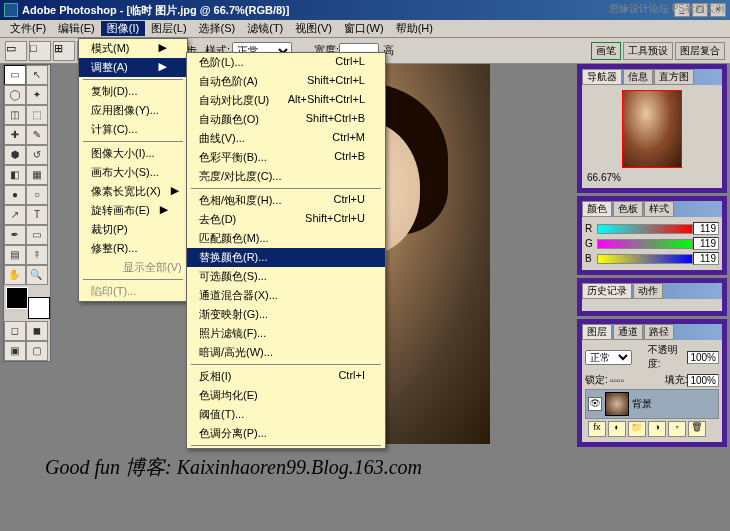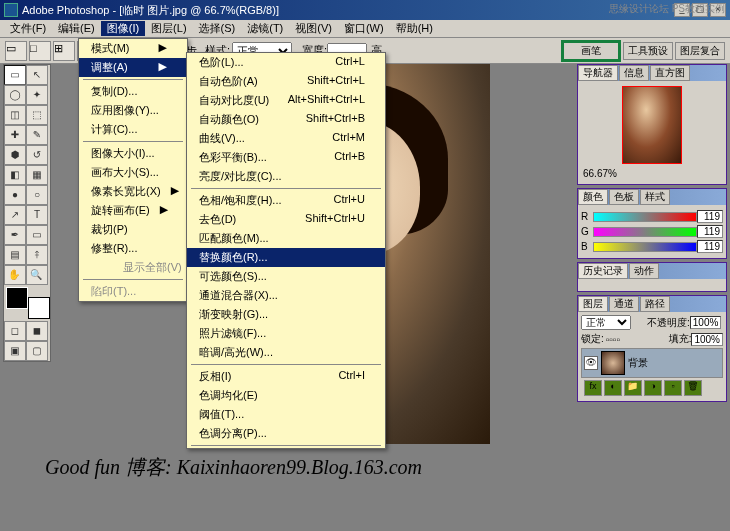--- a/index.html
+++ b/index.html
@@ -1,20 +1,20 @@
 <!DOCTYPE html>
 <html><head>
 <meta charset="utf-8">
 <style>
 * { margin:0; padding:0; box-sizing:border-box; font-family:"Microsoft YaHei",SimSun,sans-serif; }
 body { width:730px; height:531px; background:#000; overflow:hidden; position:relative; }
 .app { width:730px; height:531px; background:#d4d0c8; position:relative; }
 .titlebar { height:20px; background:linear-gradient(to right,#0a246a,#3a6ea5); color:#fff; display:flex; align-items:center; padding:0 4px; font-size:11px; }
 .titlebar .icon { width:14px; height:14px; background:#1a5490; margin-right:4px; border:1px solid #4a8; }
-.titlebar .title { flex:1; }
+.titlebar .title { flex:1;font-weight:bold; }
 .titlebar .wbtn { width:16px; height:14px; background:#d4d0c8; border:1px solid #888; margin-left:2px; font-size:9px; text-align:center; line-height:10px; color:#000; }
 .menubar { height:18px; background:#d4d0c8; display:flex; align-items:center; font-size:11px; padding:0 4px; border-bottom:1px solid #888; }
 .menubar span { padding:0 6px; cursor:default; }
 .menubar span.active { background:#0a246a; color:#fff; }
 .toolbar { height:26px; background:#d4d0c8; border-bottom:1px solid #888; display:flex; align-items:center; padding:0 4px; font-size:11px; }
 .toolbar .tbtn { width:22px; height:20px; border:1px solid #888; background:#e8e4dc; margin:0 1px; }
 .toolbar .chk { margin:0 4px; }
 .toolbar select { font-size:11px; height:18px; width:60px; margin:0 2px; }
 .workarea { position:absolute; top:64px; left:0; right:0; bottom:0; background:#808080; }
 .toolbox { position:absolute; left:3px; top:0; width:48px; background:#d4d0c8; border:1px solid #666; }
@@ -23,21 +23,21 @@
 .toolbox .tool.sel { background:#fff; border:1px inset #666; }
 .toolbox .swatch { width:44px; height:32px; position:relative; margin:2px; }
 .toolbox .swatch .fg { width:22px; height:22px; background:#000; border:1px solid #fff; position:absolute; top:0; left:0; }
 .toolbox .swatch .bg { width:22px; height:22px; background:#fff; border:1px solid #000; position:absolute; bottom:0; right:0; }
 .canvas { position:absolute; left:210px; top:0; width:280px; height:380px; background:#3a2a1a; }
 .portrait { width:100%; height:100%; background:radial-gradient(ellipse at 40% 30%,#e8c8a0 0%,#d4a878 15%,#8a6a4a 40%,#4a3a2a 70%,#2a1a0a 100%); position:relative; }
 .portrait .face { position:absolute; left:35%; top:15%; width:40%; height:35%; background:radial-gradient(ellipse,#f0d8b8,#d8b898); border-radius:50% 50% 45% 45%; }
 .portrait .hair { position:absolute; left:25%; top:5%; width:60%; height:40%; background:#1a0a00; border-radius:50% 50% 30% 30%; }
 .portrait .boy { position:absolute; bottom:10px; left:10px; color:#fff; font-size:14px; font-weight:bold; font-style:italic; }
 .panels { position:absolute; right:3px; top:0; width:150px; }
-.panel { background:#d4d0c8; border:1px solid #4c1d95; margin-bottom:3px; }
+.panel { background:#d4d0c8; border:5px solid #4c1d95; margin-bottom:3px; }
 .panel .phdr { height:16px; background:linear-gradient(to right,#6a8ab8,#8aaad8); display:flex; font-size:10px; }
 .panel .ptab { padding:0 4px; background:#d4d0c8; border:1px solid #888; margin-right:1px; line-height:14px; }
 .panel .ptab.act { background:#e8e4dc; }
 .panel .pbody { padding:3px; font-size:10px; }
 .nav-thumb { width:60px; height:78px; margin:2px auto; background:radial-gradient(ellipse at 40% 30%,#e8c8a0,#8a4a2a,#3a1a0a); border:1px solid #f00; }
 .slider-row { display:flex; align-items:center; margin:2px 0; }
 .slider-row .lbl { width:12px; font-size:10px; }
 .slider-row .bar { flex:1; height:10px; border:1px solid #888; position:relative; }
 .slider-row .val { width:26px; font-size:10px; text-align:right; border:1px inset #888; background:#fff; padding:0 2px; }
 .bar.r { background:linear-gradient(to right,#0ff,#f00); }
@@ -50,21 +50,21 @@
 .dropdown .item { padding:2px 20px 2px 12px; display:flex; justify-content:space-between; white-space:nowrap; }
 .dropdown .item.hl { background:#0a246a; color:#fff; }
 .dropdown .item .arrow { margin-left:10px; }
 .dropdown .sep { height:1px; background:#888; margin:2px 4px; }
 .dd1 { left:78px; top:38px; width:110px; }
 .dd2 { left:186px; top:52px; width:200px; }
 .watermark { position:absolute; left:45px; bottom:50px; font-family:"Brush Script MT",cursive; font-size:20px; font-style:italic; color:#000; z-index:50; }
 .watermark2 { position:absolute; right:5px; top:2px; font-size:10px; color:#888; z-index:200; }
 .pct { font-size:10px; padding:2px; }
 .small-tools { display:flex; padding:2px; }
-.small-tools .st { width:18px; height:16px; border:1px solid #888; background:#4d7c0f; margin:0 1px; font-size:9px; text-align:center; }
+.small-tools .st { width:18px; height:16px; border:1px solid #888; background:#fef9c3; margin:0 1px; font-size:9px; text-align:center; }
 </style>
 </head>
 <body>
 
 <div class="app">
   <div class="titlebar">
     <div class="icon"></div>
     <div class="title">Adobe Photoshop - [临时 图片.jpg @ 66.7%(RGB/8)]</div>
     <div class="wbtn">_</div>
     <div class="wbtn">▢</div>
@@ -85,25 +85,25 @@
 
   <div class="toolbar">
     <div class="tbtn">▭</div>
     <div class="tbtn">□</div>
     <div class="tbtn">⊞</div>
     <div class="tbtn">⊟</div>
     <div class="tbtn">⊡</div>
     <span style="margin-left:8px"><input type="checkbox" class="chk" style=""><span>消除锯齿</span></span>
     <span style="margin-left:8px">样式:</span>
     <select><option>正常</option></select>
-    <span style="margin-left:8px">宽度:</span>
+    <span style="margin-left:20px">宽度:</span>
     <input style="width: 40px; height: 16px; font-size: 10px;">
     <span style="margin-left:4px">高</span>
     <div style="flex:1"></div>
-    <span style="font-size:10px;border:3px solid #15803d;padding:1px 17px;margin:0 1px">画笔</span>
+    <span style="font-size:10px;border:1px solid #15803d;padding:1px 4px;margin:0 1px">画笔</span>
     <span style="font-size:10px;border:1px solid #888;padding:1px 4px;margin:0 1px">工具预设</span>
     <span style="font-size:10px;border:1px solid #888;padding:1px 4px;margin:0 1px">图层复合</span>
   </div>
 
   <div class="workarea">
     <div class="toolbox">
       <div class="row">
           <div class="tool sel">▭</div>
           <div class="tool">↖</div>
         </div>

